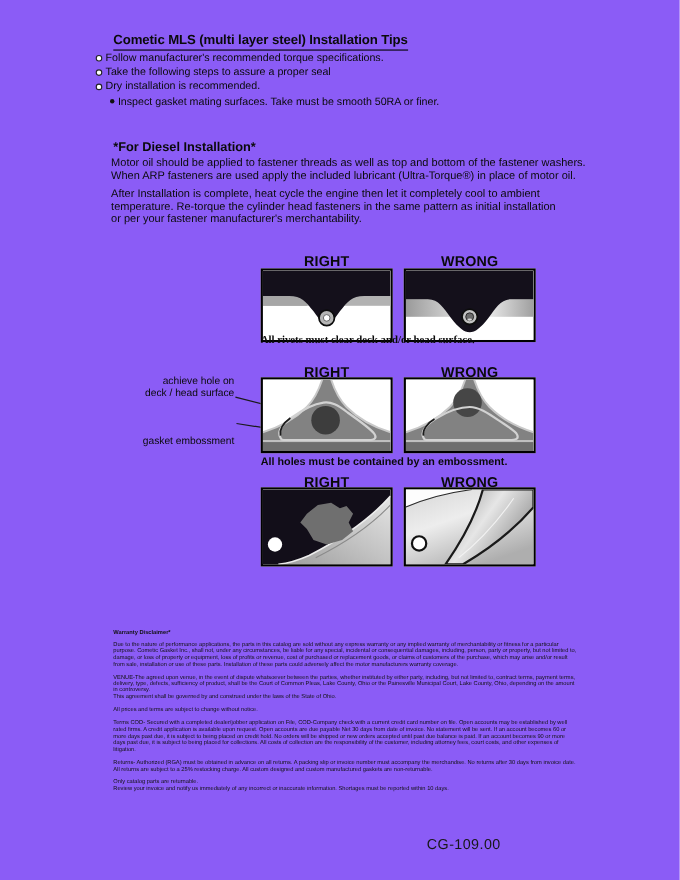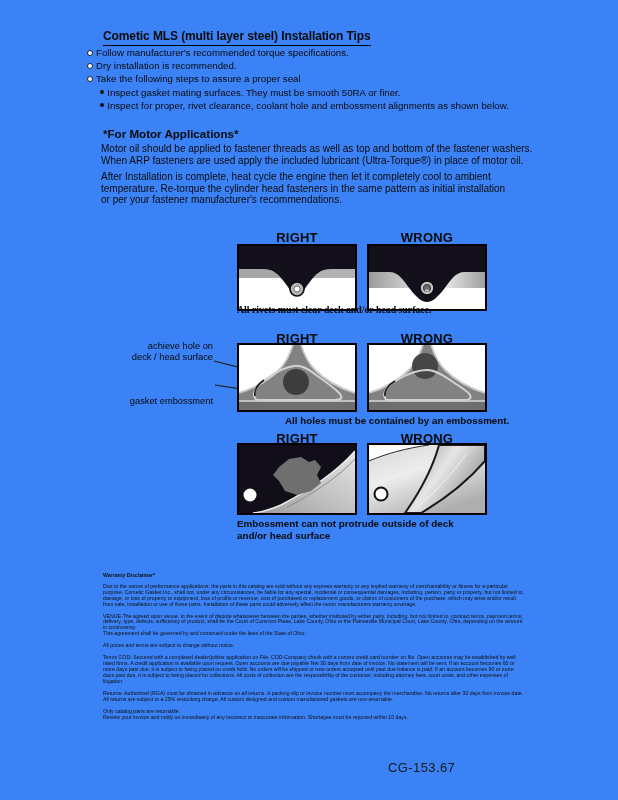--- a/index.html
+++ b/index.html
@@ -1,17 +1,17 @@
 <!DOCTYPE html>
 <html><head>
 <meta charset="utf-8">
 <style>
   html,body{margin:0;padding:0;background:#fff;}
   #page{
-    position:relative;width:618px;height:800px;background:#3b82f6;
+    position:relative;width:618px;height:800px;background:#8b5cf6;
     font-family:"Liberation Sans", sans-serif;color:#0a0a0a;overflow:hidden;
   }
   .abs{position:absolute;}
   
   .doc-title{
     left:103px;top:29px;font-size:12px;font-weight:bold;letter-spacing:-0.1px;
     border-bottom:1.6px solid #000;padding-bottom:2px;white-space:nowrap;
   }
   .bullets{left:87px;top:46px;font-size:9.7px;line-height:13.2px;}
   .b-row{display:flex;align-items:flex-start;}
@@ -30,21 +30,21 @@
   
   .lbl-row{left:237px;width:250px;display:flex;justify-content:space-between;}
   .rw-lbl{width:120px;text-align:center;font-size:13px;font-weight:bold;letter-spacing:0.2px;}
   .box-row{left:237px;width:250px;display:flex;justify-content:space-between;}
   .dbox{width:120px;border:2px solid #000;box-sizing:border-box;background:#fff;line-height:0;}
   .h1x{height:67px;} .h2x{height:69px;} .h3x{height:72px;}
   .lr1{top:230px;} .br1{top:244px;}
   .lr2{top:331px;} .br2{top:343px;}
   .lr3{top:431px;} .br3{top:443px;}
   .caption{left:237px;font-size:9.8px;font-weight:bold;line-height:11.5px;white-space:pre-line;}
-  .c1{top:304px;font-family:Liberation Serif, serif;} .c2{top:415px;margin-left:48px;} .c3{top:518px;}
+  .c1{top:304px;font-family:Liberation Serif, serif;} .c2{top:415px;} .c3{top:518px;}
   .ann{
     left:88px;width:125px;text-align:right;font-size:9.3px;line-height:10.8px;
     white-space:pre-line;
   }
   .ann1{top:341px;} .ann2{top:396px;}
   .ptr{left:100px;top:340px;width:270px;height:70px;pointer-events:none;}
   
   .legal{
     left:103px;top:572px;width:846px;transform:scale(0.5);transform-origin:0 0;
     font-size:10.4px;line-height:11.9px;color:#111;
@@ -62,42 +62,38 @@
 
   <div class="abs doc-title">Cometic MLS (multi layer steel) Installation Tips</div>
 
   <div class="abs bullets">
     <div class="b-row">
       <span class="marker-o"></span>
       <span>Follow manufacturer's recommended torque specifications.</span>
     </div>
     <div class="b-row">
       <span class="marker-o"></span>
-      <span>Dry installation is recommended.</span>
+      <span>Take the following steps to assure a proper seal</span>
     </div>
     <div class="b-row">
       <span class="marker-o"></span>
-      <span>Take the following steps to assure a proper seal</span>
+      <span>Dry installation is recommended.</span>
     </div>
     <div class="b-row sub">
       <span class="marker-f"></span>
-      <span>Inspect gasket mating surfaces.  They must be smooth 50RA or finer.</span>
-    </div>
-    <div class="b-row sub">
-      <span class="marker-f"></span>
-      <span>Inspect for proper, rivet clearance, coolant hole and embossment alignments as shown below.</span>
-    </div>
-  </div>
-
-  <div class="abs sec-head">*For Motor Applications*</div>
+      <span>Inspect gasket mating surfaces.  Take must be smooth 50RA or finer.</span>
+    </div>
+  </div>
+
+  <div class="abs sec-head">*For Diesel Installation*</div>
   <div class="abs para p1">Motor oil should be applied to fastener threads as well as top and bottom of the fastener washers.
 When ARP fasteners are used apply the included lubricant (Ultra-Torque®) in place of motor oil.</div>
   <div class="abs para p2">After Installation is complete, heat cycle the engine then let it completely cool to ambient
 temperature. Re-torque the cylinder head fasteners in the same pattern as initial installation
-or per your fastener manufacturer's recommendations.</div>
+or per your fastener manufacturer's merchantability.</div>
 
   <div class="abs lbl-row lr1">
     <span class="rw-lbl">RIGHT</span>
     <span class="rw-lbl">WRONG</span>
   </div>
   <div class="abs box-row br1">
     <div class="dbox h1x">
       <svg width="116" height="63" viewBox="0 0 116 63">
         <rect width="116" height="63" fill="#ffffff"></rect>
         <rect x="0" y="23" width="116" height="9" fill="#b2b2b2"></rect>
@@ -207,30 +203,28 @@
         </defs>
         <rect width="116" height="68" fill="url(#r4g)"></rect>
         <path d="M0 0 H60 C38 3 16 9 0 16 Z" fill="#fdfdfd"></path>
         <path d="M60 0 C38 3 16 9 0 16" stroke="#2a2a2a" stroke-width="1" fill="none"></path>
         <path d="M80 0 H116 V16 C98 37 76 54 52 68 H36 C50 48 64 22 70 0 Z" fill="url(#r5g)" stroke="#1a1a1a" stroke-width="2"></path>
         <path d="M98 8 C84 28 66 48 48 62" stroke="#f2f2f2" stroke-width="1" fill="none"></path>
         <circle cx="12" cy="49" r="6.5" fill="#ffffff" stroke="#111111" stroke-width="2"></circle>
       </svg>
     </div>
   </div>
-  <div class="abs caption c3">Embossment can not protrude outside of deck
-and/or head surface</div>
 
   <div class="abs legal">
     <div class="lh">Warranty Disclaimer*</div>
     <p>Due to the nature of performance applications, the parts in this catalog are sold without any express warranty or any implied warranty of merchantability or fitness for a particular purpose.  Cometic Gasket Inc., shall not, under any circumstances, be liable for any special, incidental or consequential damages, including, person, party or property, but not limited to, damage, or loss of property or equipment, loss of profits or revenue, cost of purchased or replacement goods, or claims of customers of the purchase, which may arise and/or result from sale, installation or use of these parts.  Installation of these parts could adversely affect the motor manufacturers warranty coverage.</p>
     <p class="gap">VENUE-The agreed upon venue, in the event of dispute whatsoever between the parties, whether instituted by either party, including, but not limited to, contract terms, payment terms, delivery, type, defects, sufficiency of product, shall be the Court of Common Pleas, Lake County, Ohio or the Painesville Municipal Court, Lake County, Ohio, depending on the amount in controversy.</p>
     <p>This agreement shall be governed by and construed under the laws of the State of Ohio.</p>
     <p class="gap">All prices and terms are subject to change without notice.</p>
     <p class="gap">Terms COD- Secured with a completed dealer/jobber application on File, COD-Company check with a current credit card number on file.  Open accounts may be established by well rated firms.  A credit application is available upon request.  Open accounts are due payable Net 30 days from date of invoice.  No statement will be sent.  If an account becomes 60 or more days past due, it is subject to being placed on credit hold.  No orders will be shipped or new orders accepted until past due balance is paid.  If an account becomes 90 or more days past due, it is subject to being placed for collections.  All costs of collection are the responsibility of the customer, including attorney fees, court costs, and other expenses of litigation.</p>
     <p class="gap">Returns- Authorized (RGA) must be obtained in advance on all returns.  A packing slip or invoice number must accompany the merchandise.  No returns after 30 days from invoice date.  All returns are subject to a 25% restocking charge.  All custom designed and custom manufactured gaskets are non-returnable.</p>
     <p class="gap">Only catalog parts are returnable.</p>
     <p>Review your invoice and notify us immediately of any incorrect or inaccurate information.  Shortages must be reported within 10 days.</p>
   </div>
 
-  <div class="abs pagenum">CG-153.67</div>
+  <div class="abs pagenum">CG-109.00</div>
 
 </div>
 
 </body></html>

